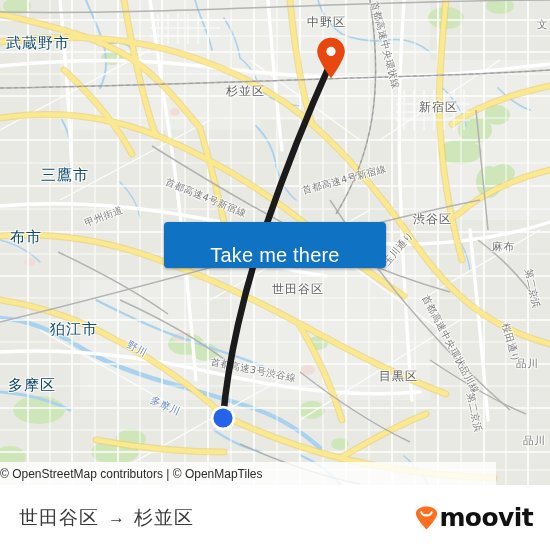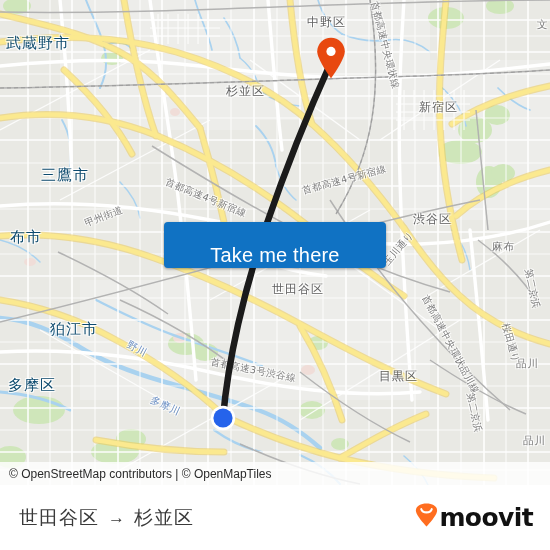--- a/index.html
+++ b/index.html
@@ -102,26 +102,25 @@
     display: flex;
     align-items: center;
     justify-content: center;
   }
 
   
   #attribution {
     position: absolute;
     left: 0;
     top: 462px;
-    width: 550px;
+    width: 496px;
     height: 23px;
     background: rgba(255,255,255,.82);
     display: flex;
     align-items: center;
-    padding-left: 9px;
     box-sizing: border-box;
   }
   #attribution-text {
     font-size: 12px;
     color: #2b2b2b;
     font-family: "Liberation Sans", sans-serif;
     white-space: nowrap;
   }
 
   
@@ -149,21 +148,21 @@
     font-family: "DejaVu Sans", "Liberation Sans", sans-serif;
     letter-spacing: 1px;
   }
   #route-arrow {
     font-size: 17px;
     color: #3a3a3a;
     line-height: 1;
   }
   #brand-logo {
     display: flex;
-    align-items: flex-start;
+    align-items: center;
     gap: 1px;
   }
   #brand-name {
     font-size: 25px;
     font-weight: bold;
     color: #111111;
     font-family: "DejaVu Sans", "Liberation Sans", sans-serif;
     letter-spacing: -.6px;
   }
 </style>

